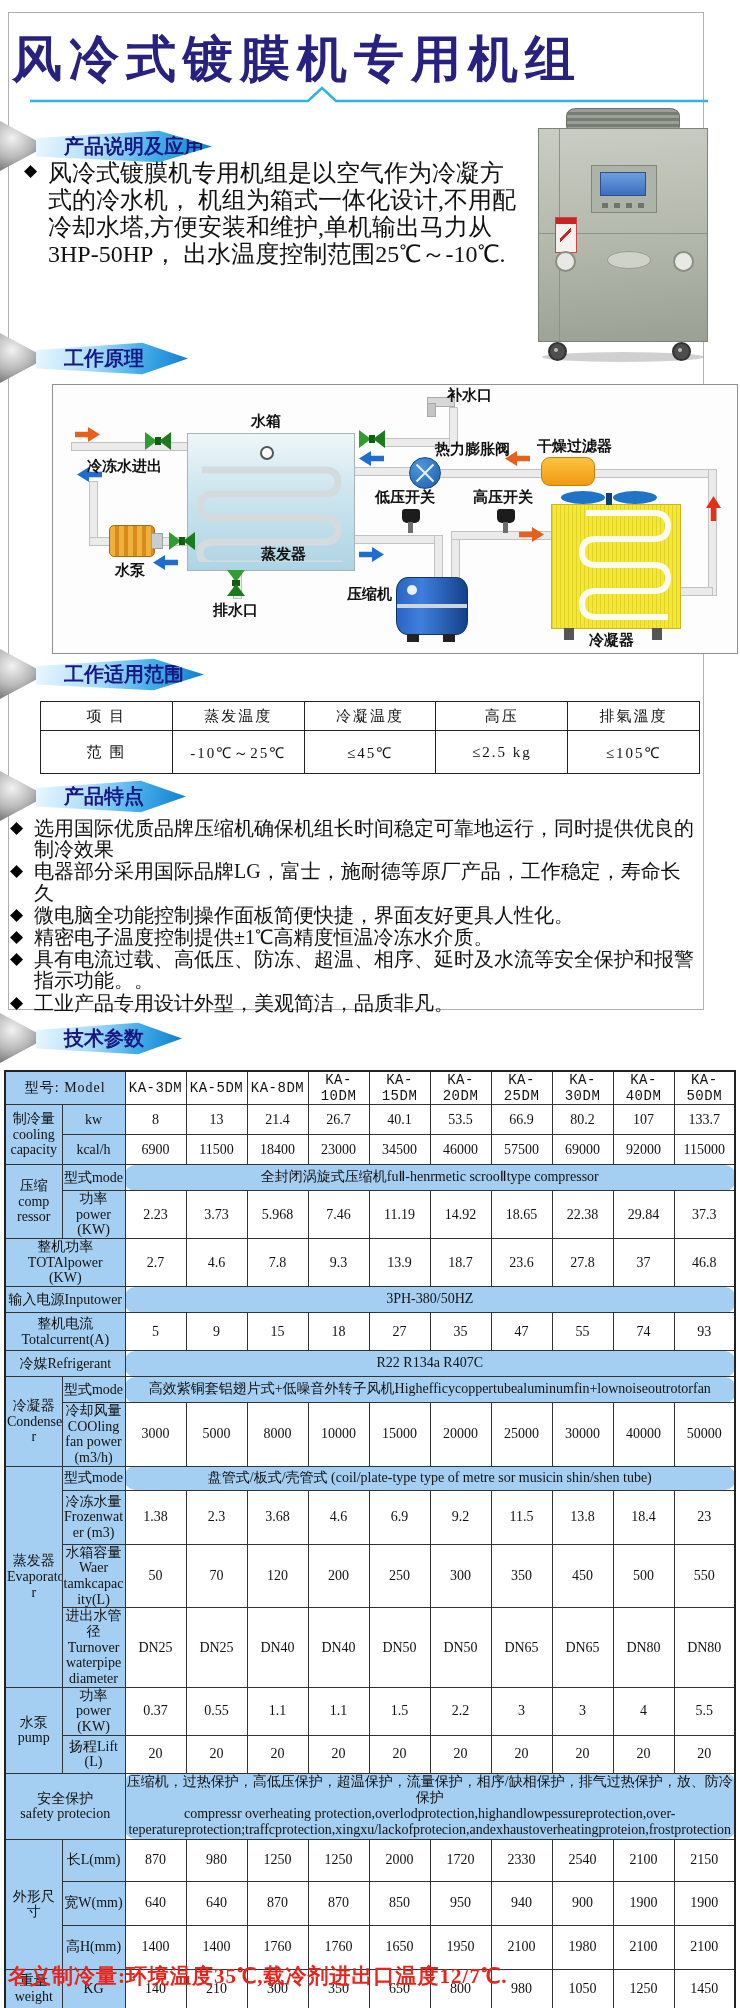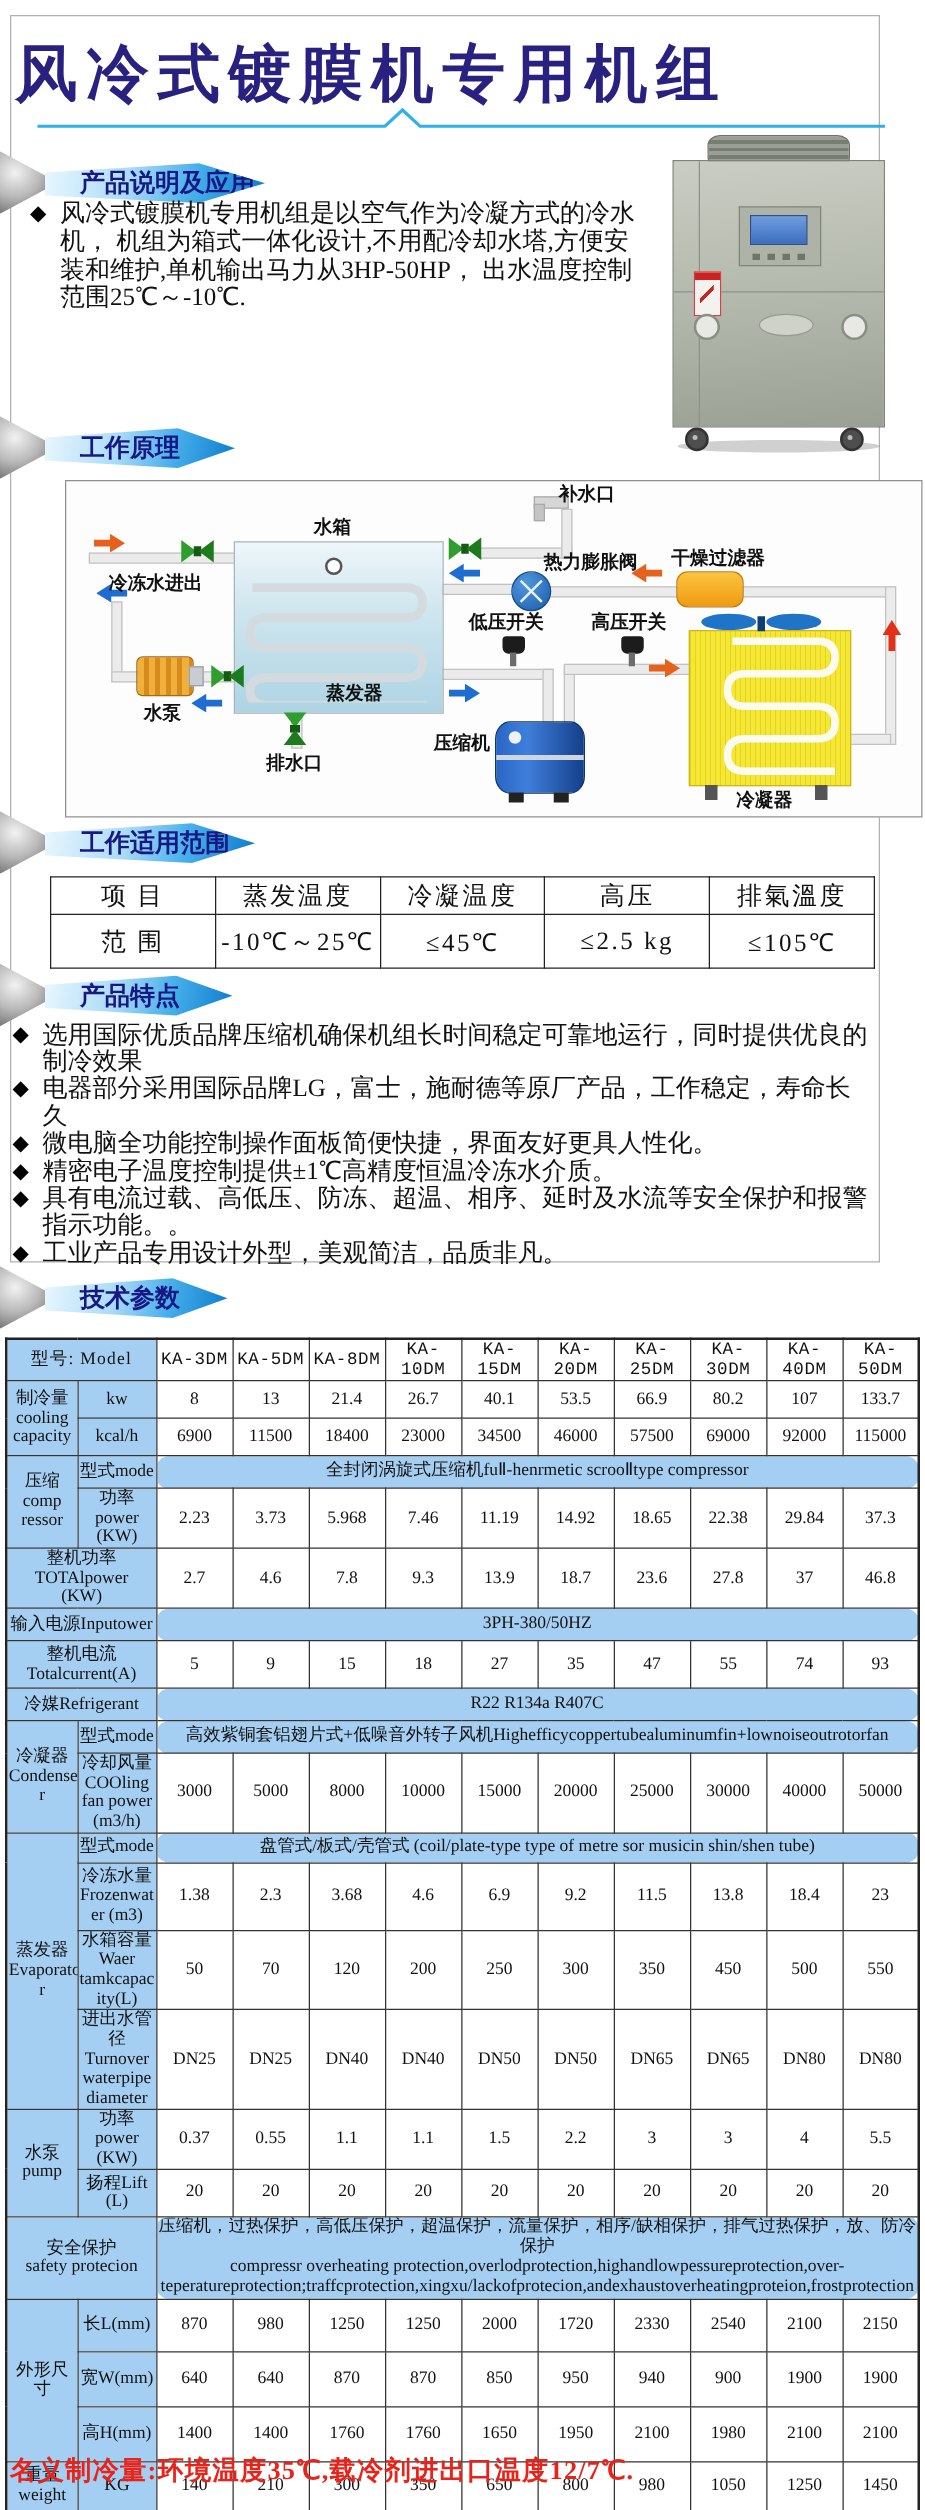--- a/index.html
+++ b/index.html
@@ -16,21 +16,21 @@
   .cone{position:absolute;left:0;top:0;width:48px;height:52px;
       background:radial-gradient(ellipse at 25% 35%, #f2f2f2 0%, #b9b9b9 40%, #5d5d5d 85%);
       clip-path:polygon(0 2%,97% 50%,0 98%);}
   .flag{position:absolute;left:36px;top:10px;height:33px;display:flex;align-items:center;
       background:linear-gradient(100deg,#eaf7fe 0%,#aadcf8 38%,#45aeea 68%,#0d7ccd 100%);
       clip-path:polygon(0 24%,70% 2%,100% 50%,70% 98%,0 80%);}
   .flag span{font-family:"Liberation Sans",sans-serif;font-weight:bold;font-size:20px;
       color:#181884;padding-left:28px;white-space:nowrap;}
   
   .bullets{list-style:none;margin:0;padding:0;}
-  .bullets li{position:relative;padding-left:24px;font-size:20px;line-height:1.12;margin:0;}
+  .bullets li{position:relative;padding-left:24px;font-size:24px;line-height:1.12;margin:0;}
   .bullets li::before{content:"◆";position:absolute;left:0;top:1px;font-size:17px;color:#000;}
   .desc-bullets{left:24px;top:160px;width:492px;}
   .feat-bullets{left:10px;top:818px;width:688px;}
   .feat-bullets li{font-size:20px;line-height:1.06;margin-bottom:1px;}
   
   .photo{left:534px;top:104px;width:180px;height:258px;}
   .ph-fan{position:absolute;left:32px;top:4px;width:112px;height:24px;border-radius:10px/8px;
       background:repeating-linear-gradient(180deg,#9aa096 0 3px,#777d73 3px 6px);border:1px solid #6c7268;}
   .ph-cab{position:absolute;left:4px;top:24px;width:168px;height:212px;border:1px solid #7e8378;
       background:linear-gradient(175deg,#c9cdc3 0%,#b2b7ab 55%,#9aa094 100%);}
@@ -94,21 +94,21 @@
       clip-path:polygon(0 32%,52% 32%,52% 0,100% 50%,52% 100%,52% 68%,0 68%);}
   .arr.o{background:#e8611c;} .arr.b{background:#1e6ed2;}
   .arr.l{transform:rotate(180deg);} .arr.r{background:#e33118;transform:rotate(-90deg);}
   .sw{position:absolute;width:18px;height:14px;background:#1c1c1c;border-radius:3px 3px 5px 5px;}
   .sw::after{content:"";position:absolute;left:6px;top:13px;width:5px;height:11px;background:#6d6d6d;}
   .pump{position:absolute;left:56px;top:140px;width:44px;height:30px;border-radius:5px;
       background:repeating-linear-gradient(90deg,#f0b13c 0 5px,#d88b1d 5px 9px);border:1px solid #a86a10;}
   .pump::after{content:"";position:absolute;right:-9px;top:7px;width:10px;height:14px;background:#c8cdd2;border:1px solid #9aa0a6;}
   
   .range-table{left:40px;top:701px;width:660px;border-collapse:collapse;table-layout:fixed;}
-  .range-table td{border:1.6px solid #222;text-align:center;font-size:20px;letter-spacing:2px;}
+  .range-table td{border:1.6px solid #222;text-align:center;font-size:15px;letter-spacing:2px;}
   .range-table tr:first-child td{height:26px;}
   .range-table tr:last-child td{height:40px;}
   
   .tech{left:4px;top:1070px;width:732px;border-collapse:collapse;table-layout:fixed;
       border:2px solid #222;}
   .tech td{border:1px solid #333;text-align:center;vertical-align:middle;padding:0 1px;
       font-size:14px;overflow:hidden;}
   .c-lab{background:#a5cff2;white-space:pre-line;font-size:12px;line-height:1.12;}
   .c-model{font-size:14px;letter-spacing:1px;}
   .c-mod{background:#fff;font-size:12px;letter-spacing:.5px;font-family:"Liberation Mono",monospace;}

